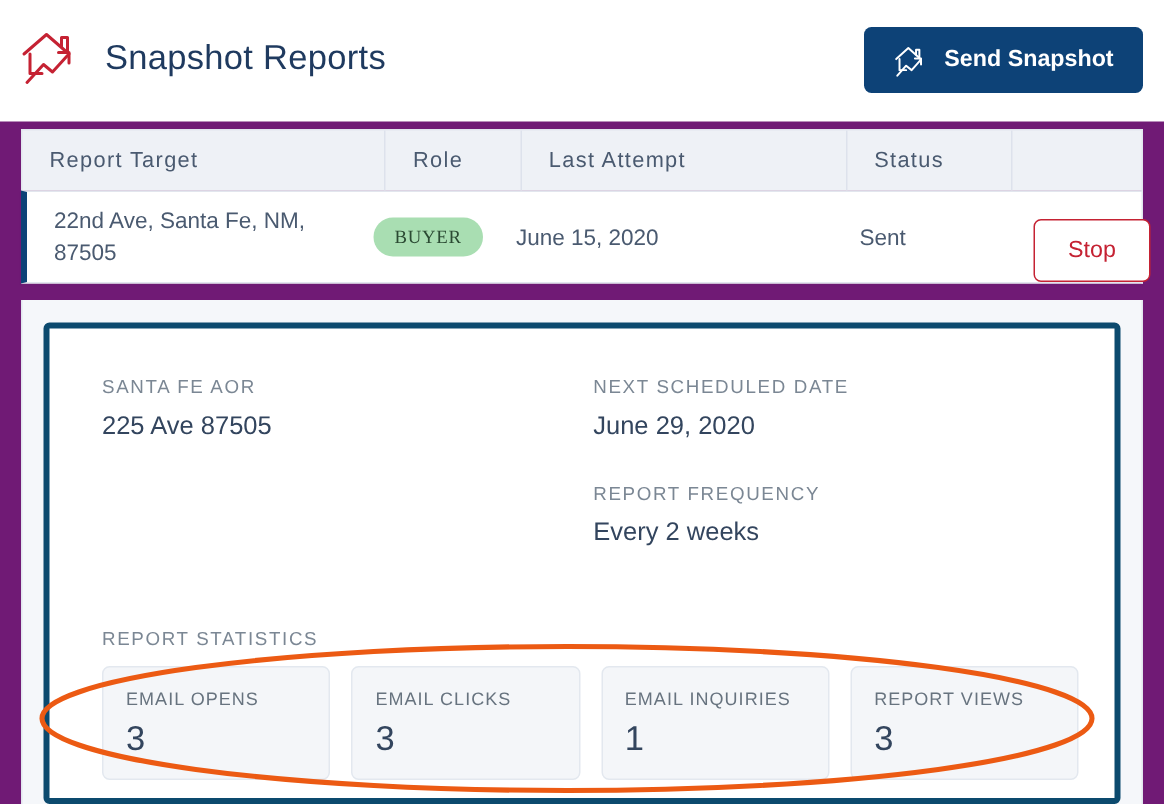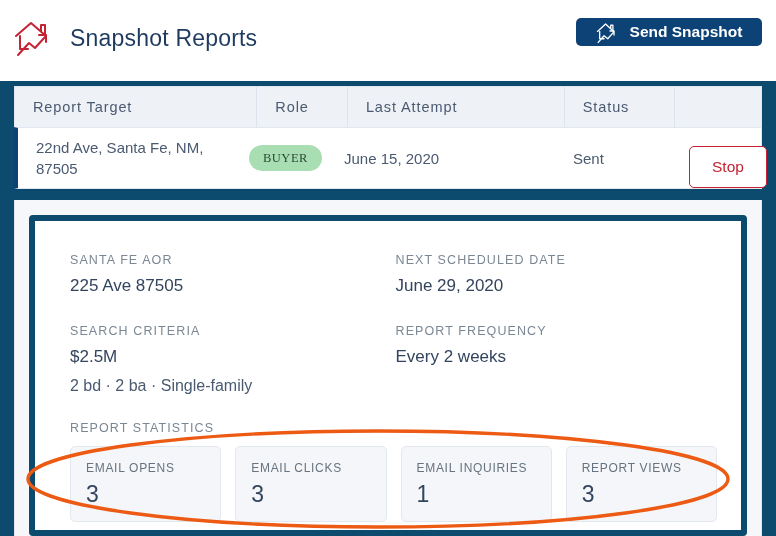--- a/index.html
+++ b/index.html
@@ -2,39 +2,39 @@
 <html><head>
 <meta charset="utf-8">
 <style>
   * { box-sizing: border-box; margin: 0; padding: 0; }
   html, body {
     width: 776px; height: 536px;
     background: #ffffff;
     font-family: "Liberation Sans", sans-serif;
     overflow: hidden;
   }
-  .page { position: relative; width: 776px; height: 536px; background: #0c4a6e; }
+  .page { position: relative; width: 776px; height: 536px; background: #701a75; }
 
   
   .header {
     position: absolute; left: 0; top: 0; width: 776px; height: 81px;
     background: #ffffff;
   }
   .header-left {
     position: absolute; left: 14px; top: 18px;
     display: flex; align-items: center; gap: 12px;
   }
   .brand-icon { width: 44px; height: 40px; display: block; flex: 0 0 auto; }
   .page-title {
     font-size: 23px; color: #1f3a5f; font-weight: 400;
     letter-spacing: 0.2px; white-space: nowrap;
   }
   .send-btn {
     position: absolute; right: 14px; top: 18px;
-    height: 28px; min-width: 186px;
+    height: 44px; min-width: 186px;
     background: #0d4277; color: #ffffff;
     border: none; border-radius: 5px;
     display: flex; align-items: center; justify-content: center; gap: 9px;
     padding: 0 18px; cursor: pointer;
   }
   .send-btn .btn-icon { width: 25px; height: 23px; display: block; flex: 0 0 auto; }
   .send-btn .btn-label { font-size: 15.5px; font-weight: 700; white-space: nowrap; }
 
   
   .table-wrap {
@@ -89,21 +89,21 @@
   
   .detail-panel {
     position: absolute; left: 14px; top: 200px; width: 748px; height: 336px;
     background: #f5f7fa;
     border-left: 1px solid #e2e6ee;
     border-right: 1px solid #e2e6ee;
   }
   .detail-card {
     position: absolute; left: 14px; top: 15px; width: 718px; height: 321px;
     background: #ffffff;
-    border: 6px solid #0c4a6e;
+    border: 4px solid #0c4a6e;
     border-radius: 4px;
   }
   .detail-grid {
     position: absolute; left: 35px; top: 32px; right: 20px;
     display: flex;
   }
   .dcol { width: 350px; }
   .dfield { margin-bottom: 26px; }
   .dlabel {
     font-size: 12.5px; color: #7b8794;
@@ -198,25 +198,20 @@
 
   <div class="detail-panel">
     <div class="detail-card">
 
       <div class="detail-grid">
         <div class="dcol">
           <div class="dfield">
             <div class="dlabel">SANTA FE AOR</div>
             <div class="dvalue">225 Ave 87505</div>
           </div>
-          <div class="dfield">
-            <div class="dlabel">SEARCH CRITERIA</div>
-            <div class="dvalue">$2.5M</div>
-            <div class="dvalue sub">2 bd · 2 ba · Single-family</div>
-          </div>
         </div>
 
         <div class="dcol">
           <div class="dfield">
             <div class="dlabel">NEXT SCHEDULED DATE</div>
             <div class="dvalue">June 29, 2020</div>
           </div>
           <div class="dfield">
             <div class="dlabel">REPORT FREQUENCY</div>
             <div class="dvalue">Every 2 weeks</div>

